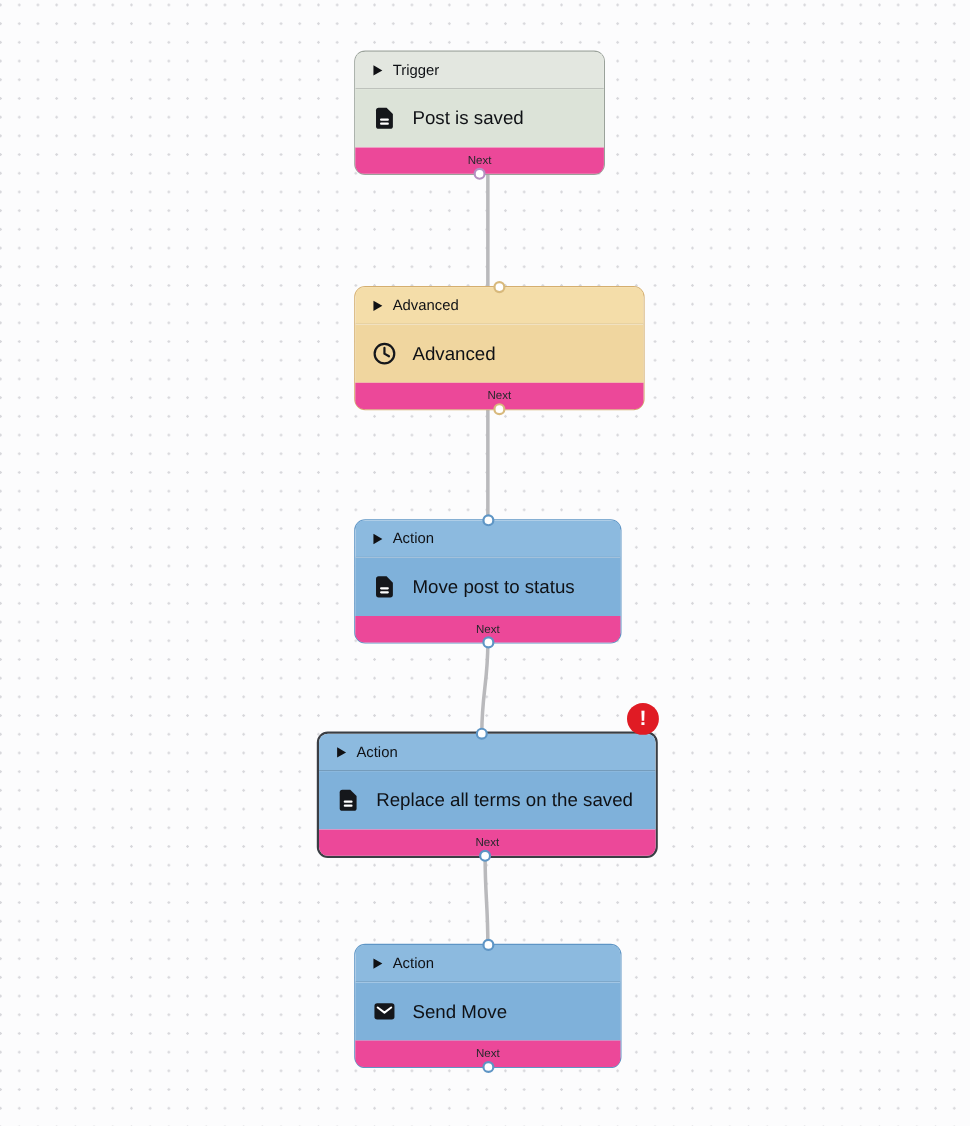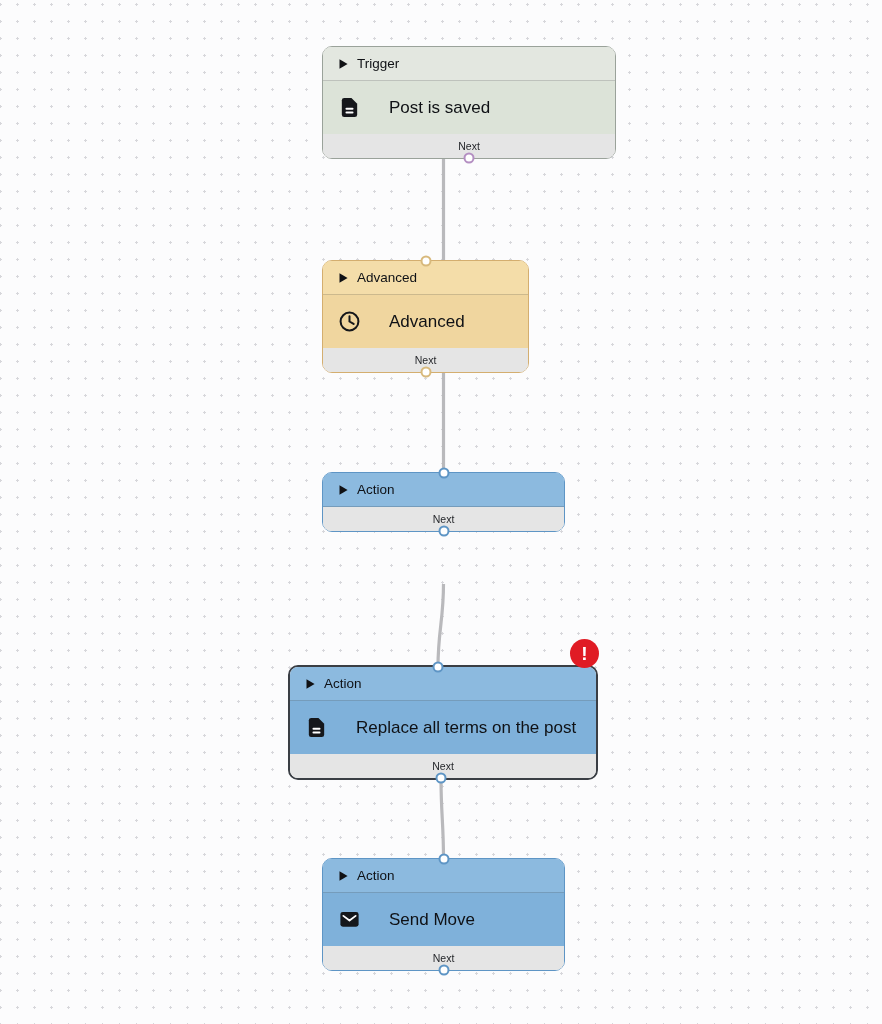--- a/index.html
+++ b/index.html
@@ -46,35 +46,35 @@
     font-size: 13.5px;
     color: #0f1115;
     cursor: pointer;
   }
   .tri svg { display: block; }
 
   .nbody {
     height: 53px;
     display: flex;
     align-items: center;
-    gap: 28px;
+    gap: 14px;
     padding: 0 15px;
     background: var(--body);
     font-size: 17px;
     color: #0f1115;
   }
   .icon { width: 23px; height: 23px; flex: 0 0 auto; }
   .icon svg { width: 23px; height: 23px; display: block; }
 
   .footer {
     height: 24px;
     display: flex;
     align-items: center;
     justify-content: center;
-    background: #e5e5e5;
+    background: #ec4899;
     border-radius: 0 0 8px 8px;
     font-size: 10.5px;
     color: #26282c;
   }
 
   .port {
     position: absolute;
     width: 11px; height: 11px;
     background: #ffffff;
     border: 2px solid var(--port);
@@ -105,21 +105,21 @@
 </head>
 <body>
 
 <div id="canvas">
   <svg id="edges">
       <path d="M 443.5 158 C 443.5 194, 443.5 225, 443.5 261" fill="none" stroke="#b9b9bc" stroke-width="3.2"></path>
       <path d="M 443.5 372 C 443.5 408, 443.5 437, 443.5 473" fill="none" stroke="#b9b9bc" stroke-width="3.2"></path>
       <path d="M 443.5 584 C 443.5 620, 438 631, 438 667" fill="none" stroke="#b9b9bc" stroke-width="3.2"></path>
       <path d="M 441 778 C 441 814, 443.5 823, 443.5 859" fill="none" stroke="#b9b9bc" stroke-width="3.2"></path>
     </svg>
-<div class="node" style="left: 322px; top: 46px; width: 294px; --header: #e3e7e0; --body: #dce3d8; --border: #9aa29a; --port: #b48fc2; --badge: #e01b24; --inoff: 0px; --outoff: 0px;">
+<div class="node" style="left: 322px; top: 46px; width: 228px; --header: #e3e7e0; --body: #dce3d8; --border: #9aa29a; --port: #b48fc2; --badge: #e01b24; --inoff: 0px; --outoff: 0px;">
 
     <div class="header">
       <span class="tri">
           <svg width="9" height="10" viewBox="0 0 9 10">
             <path d="M0.5 0.3 L8.6 5 L0.5 9.7 Z" fill="#101114"></path>
           </svg>
         </span>
       <span class="cat">Trigger</span>
     </div>
     <div class="nbody">
@@ -131,21 +131,21 @@
           </svg>
         </span>
       <span class="label">Post is saved</span>
     </div>
     <div class="footer">
       <span class="next">Next</span>
     </div>
     <div class="port port-out"></div>
 
   </div>
-    <div class="node" style="left: 322px; top: 260px; width: 207px; --header: #f4dda9; --body: #f0d69f; --border: #d4ae6f; --port: #d8b97c; --badge: #e01b24; --inoff: 0px; --outoff: 0px;">
+    <div class="node" style="left: 322px; top: 260px; width: 264px; --header: #f4dda9; --body: #f0d69f; --border: #d4ae6f; --port: #d8b97c; --badge: #e01b24; --inoff: 0px; --outoff: 0px;">
     <div class="port port-in"></div>
     <div class="header">
       <span class="tri">
           <svg width="9" height="10" viewBox="0 0 9 10">
             <path d="M0.5 0.3 L8.6 5 L0.5 9.7 Z" fill="#101114"></path>
           </svg>
         </span>
       <span class="cat">Advanced</span>
     </div>
     <div class="nbody">
@@ -166,45 +166,55 @@
     <div class="node" style="left: 322px; top: 472px; width: 243px; --header: #8cbadf; --body: #7fb1da; --border: #5e95c5; --port: #5e95c5; --badge: #e01b24; --inoff: 0px; --outoff: 0px;">
     <div class="port port-in"></div>
     <div class="header">
       <span class="tri">
           <svg width="9" height="10" viewBox="0 0 9 10">
             <path d="M0.5 0.3 L8.6 5 L0.5 9.7 Z" fill="#101114"></path>
           </svg>
         </span>
       <span class="cat">Action</span>
     </div>
-    <div class="footer">
-      <span class="next">Next</span>
-    </div>
-    <div class="port port-out"></div>
-
-  </div>
-    <div class="node selected" style="left: 288px; top: 665px; width: 310px; --header: #8cbadf; --body: #7fb1da; --border: #3a3e44; --port: #5e95c5; --badge: #e01b24; --inoff: -5px; --outoff: -2px;">
-    <div class="port port-in"></div>
-    <div class="header">
-      <span class="tri">
-          <svg width="9" height="10" viewBox="0 0 9 10">
-            <path d="M0.5 0.3 L8.6 5 L0.5 9.7 Z" fill="#101114"></path>
-          </svg>
-        </span>
-      <span class="cat">Action</span>
-    </div>
     <div class="nbody">
       <span class="icon">
           <svg viewBox="0 0 24 24">
             <path d="M6.5 2H14l6 6v11.5A2.5 2.5 0 0 1 17.5 22h-11A2.5 2.5 0 0 1 4 19.5v-15A2.5 2.5 0 0 1 6.5 2Z" fill="#15171b"></path>
             <rect x="7.8" y="12.3" width="8.4" height="2.1" rx="1" fill="#fff"></rect>
             <rect x="7.8" y="16.1" width="8.4" height="2.1" rx="1" fill="#fff"></rect>
           </svg>
         </span>
-      <span class="label">Replace all terms on the post</span>
+      <span class="label">Move post to status</span>
+    </div>
+    <div class="footer">
+      <span class="next">Next</span>
+    </div>
+    <div class="port port-out"></div>
+
+  </div>
+    <div class="node selected" style="left: 288px; top: 665px; width: 310px; --header: #8cbadf; --body: #7fb1da; --border: #3a3e44; --port: #5e95c5; --badge: #e01b24; --inoff: -5px; --outoff: -2px;">
+    <div class="port port-in"></div>
+    <div class="header">
+      <span class="tri">
+          <svg width="9" height="10" viewBox="0 0 9 10">
+            <path d="M0.5 0.3 L8.6 5 L0.5 9.7 Z" fill="#101114"></path>
+          </svg>
+        </span>
+      <span class="cat">Action</span>
+    </div>
+    <div class="nbody">
+      <span class="icon">
+          <svg viewBox="0 0 24 24">
+            <path d="M6.5 2H14l6 6v11.5A2.5 2.5 0 0 1 17.5 22h-11A2.5 2.5 0 0 1 4 19.5v-15A2.5 2.5 0 0 1 6.5 2Z" fill="#15171b"></path>
+            <rect x="7.8" y="12.3" width="8.4" height="2.1" rx="1" fill="#fff"></rect>
+            <rect x="7.8" y="16.1" width="8.4" height="2.1" rx="1" fill="#fff"></rect>
+          </svg>
+        </span>
+      <span class="label">Replace all terms on the saved</span>
     </div>
     <div class="footer">
       <span class="next">Next</span>
     </div>
     <div class="port port-out"></div>
     <div class="error-badge">
         <span>!</span>
       </div>
   </div>
     <div class="node" style="left: 322px; top: 858px; width: 243px; --header: #8cbadf; --body: #7fb1da; --border: #5e95c5; --port: #5e95c5; --badge: #e01b24; --inoff: 0px; --outoff: 0px;">

